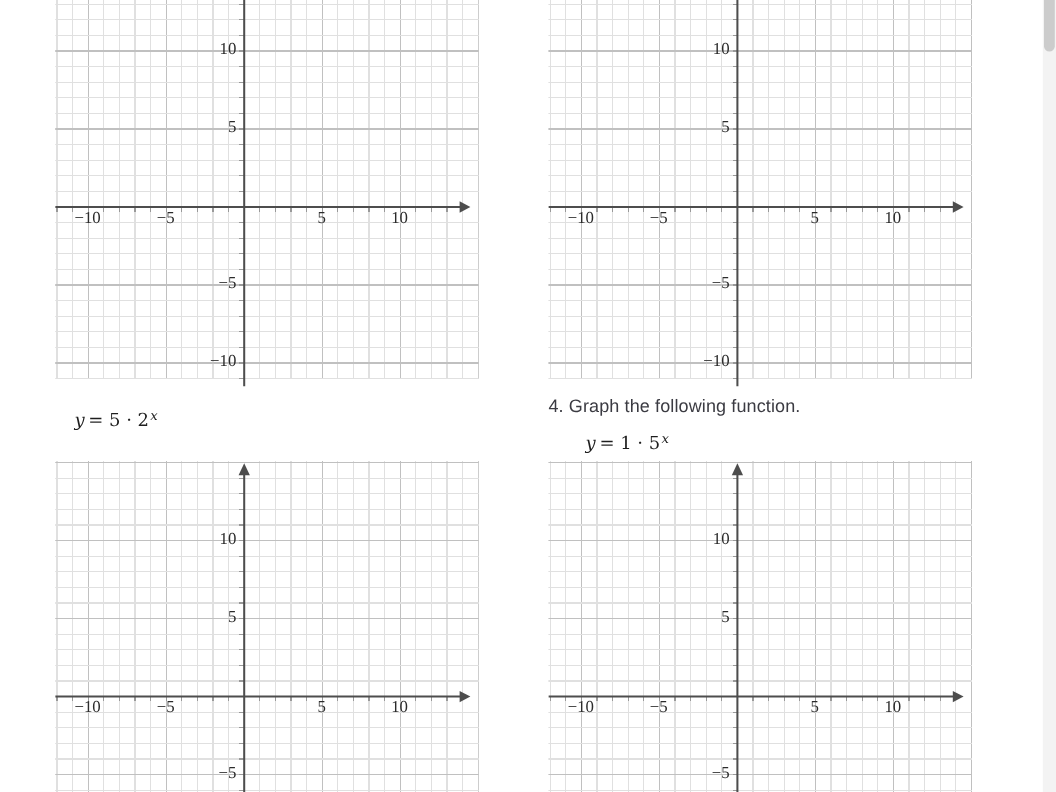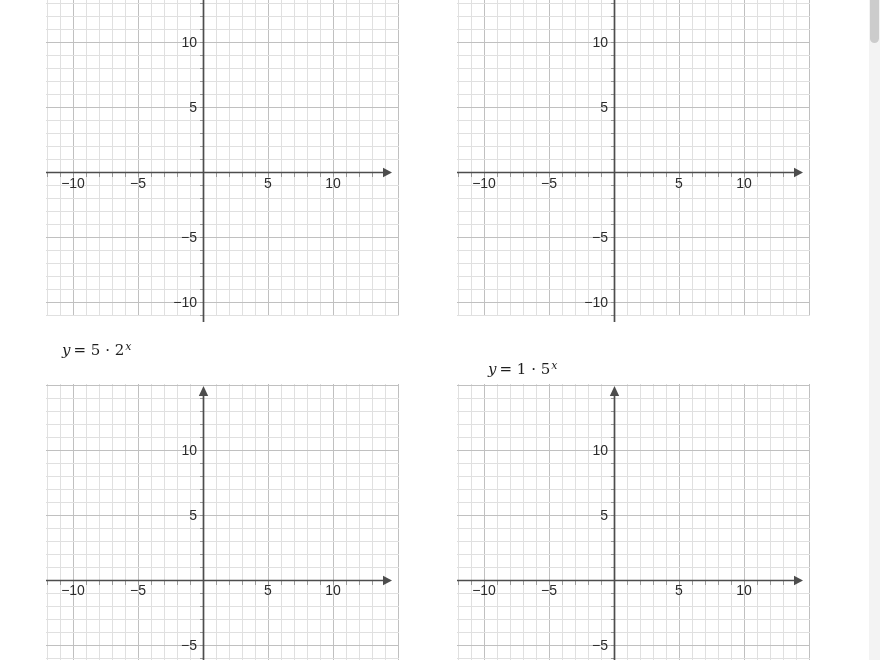--- a/index.html
+++ b/index.html
@@ -1,20 +1,20 @@
 <!DOCTYPE html>
 <html style="--page_bg: #ffffff; --grid_minor: #e0e0e0; --grid_major: #c0c0c0; --axis: #4d4d4d; --tick: #999999; --tick_label: #2b2b2b; --problem_text: #3b3b42; --equation_text: #1e1e1e; --scroll_track: #f3f3f3; --scroll_thumb: #cccccc;"><head>
 <meta charset="utf-8">
 <style>
   html,body{margin:0;padding:0;background:#fff;}
   #page{position:relative;width:880px;height:660px;overflow:hidden;background:var(--page_bg,#fff);
         font-family:"Liberation Sans",sans-serif;}
   .graph{position:absolute;width:353px;}
   .graph svg{position:absolute;left:0;top:0;display:block;}
-  .tl{position:absolute;font-family:Liberation Sans, sans-serif;font-size:14px;line-height:16px;
+  .tl{position:absolute;font-family:Liberation Serif, serif;font-size:14px;line-height:16px;
       color:var(--tick_label,#2b2b2b);white-space:nowrap;}
   .xl{width:48px;text-align:center;}
   .graph[data-gridtype="top"] .xl{top:175px;}
   .graph[data-gridtype="bottom"] .xl{top:198px;}
   .yl{left:101px;width:50px;text-align:right;}
   .ptext{position:absolute;font-size:15px;line-height:16px;letter-spacing:.1px;
          color:var(--problem_text,#3b3b42);}
   .eq{position:absolute;font-family:"DejaVu Serif",serif;font-size:15px;line-height:18px;
       color:var(--equation_text,#1e1e1e);white-space:nowrap;}
   .eq .v{font-style:italic;margin-right:3px;}
@@ -258,20 +258,21 @@
     <span class="tl yl" style="top:34px">10</span>
     <span class="tl yl" style="top:99px">5</span>
     <span class="tl yl" style="top:229px">−5</span>
     <span class="tl yl" style="top:294px">−10</span>
   </div>
 
   <div class="eq" style="left:62px;top:341px">
     <span class="v">y</span><span class="m">= 5 · 2</span><span class="sup">x</span>
   </div>
 
+  <div class="ptext" style="left:457px;top:331px">4. Graph the following function.</div>
   <div class="eq" style="left:488px;top:360px">
     <span class="v">y</span><span class="m">= 1 · 5</span><span class="sup">x</span>
   </div>
 
   <div class="graph" data-gridtype="bottom" style="left:46px;top:384px;height:276px">
     <svg width="353" height="276" viewBox="0 0 353 276">
         <line x1="1.5" y1="0" x2="1.5" y2="276" stroke="#e0e0e0" stroke-width="1" shape-rendering="crispEdges"></line>
         <line x1="14.5" y1="0" x2="14.5" y2="276" stroke="#e0e0e0" stroke-width="1" shape-rendering="crispEdges"></line>
         <line x1="27.5" y1="0" x2="27.5" y2="276" stroke="#c0c0c0" stroke-width="1" shape-rendering="crispEdges"></line>
         <line x1="40.5" y1="0" x2="40.5" y2="276" stroke="#e0e0e0" stroke-width="1" shape-rendering="crispEdges"></line>

